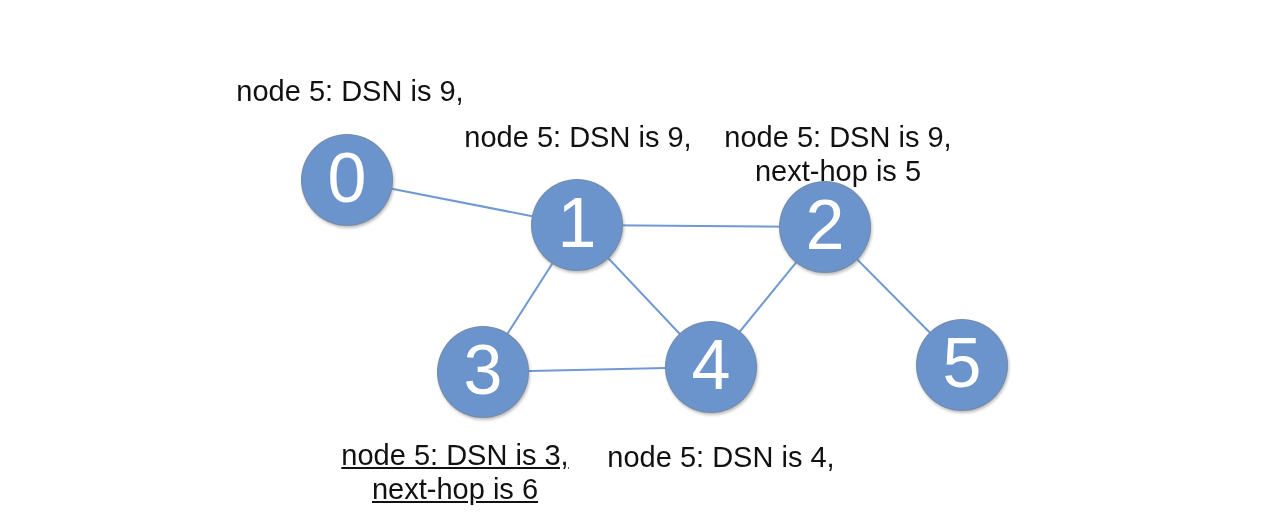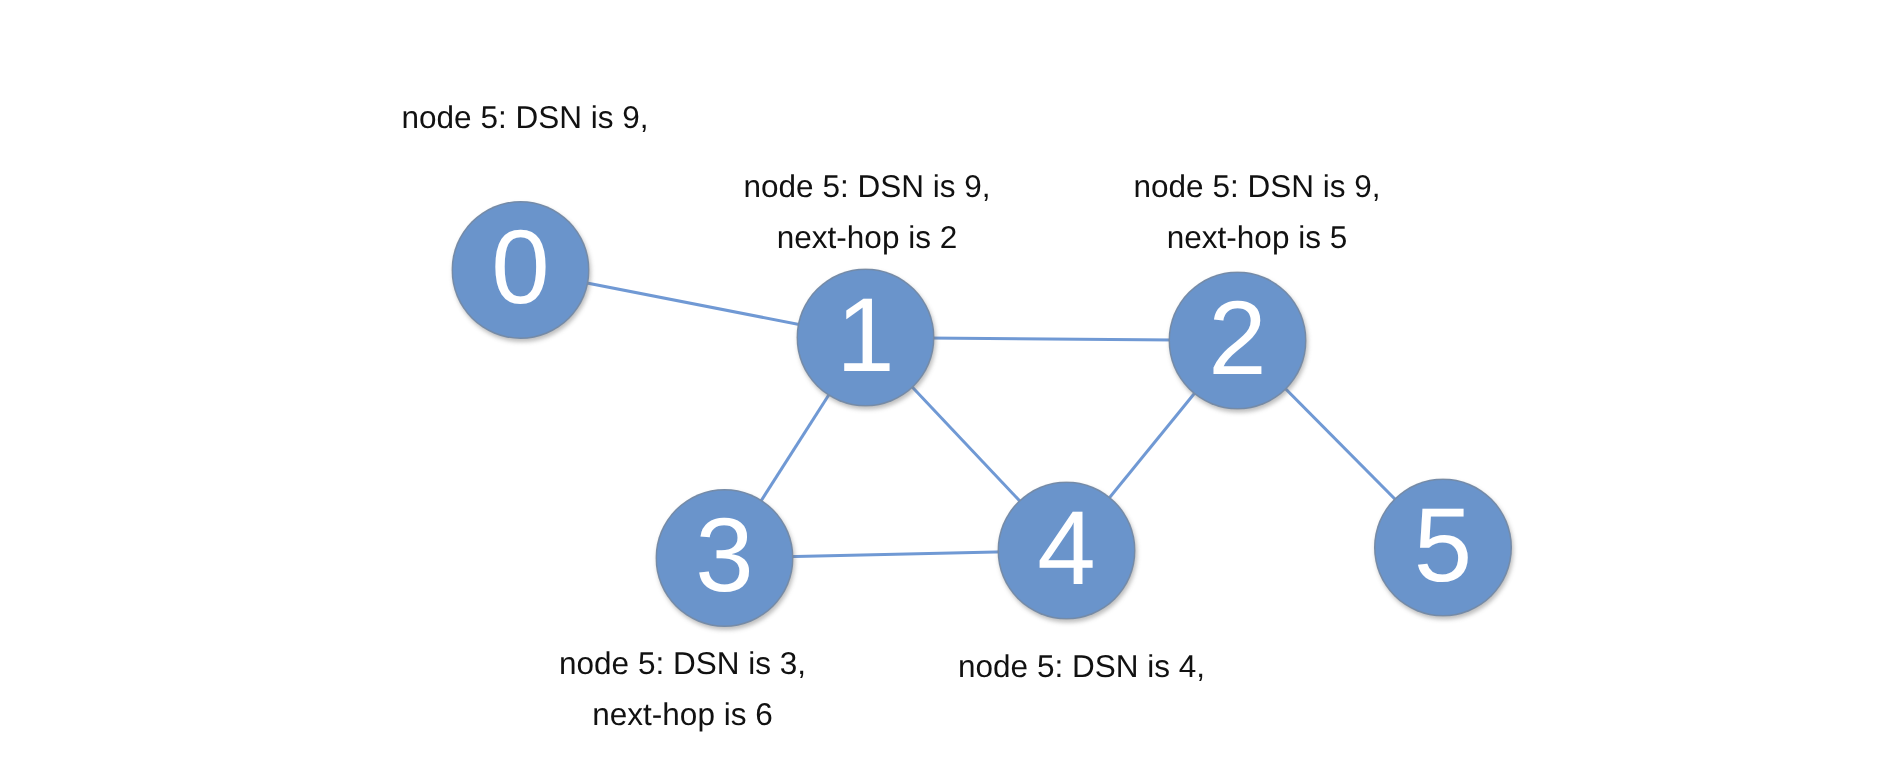--- a/index.html
+++ b/index.html
@@ -44,23 +44,24 @@
     font-size: 70px;
     font-weight: 400;
     line-height: 1;
     transform: translateY(-2px);
   }
   .annotation {
     position: absolute;
     transform: translateX(-50%);
     text-align: center;
     color: var(--ann-text, #111111);
-    font-size: 21px;
+    font-size: 29px;
     line-height: 34px;
     white-space: nowrap;
+    margin-top: 12px;
   }
 </style>
 </head>
 <body>
 
 <div class="canvas">
   <svg class="edges-layer" id="edges-layer" viewBox="0 0 1268 512">
       <line x1="347" y1="180" x2="577" y2="225"></line>
       <line x1="577" y1="225" x2="825" y2="227"></line>
       <line x1="577" y1="225" x2="483" y2="372"></line>
@@ -88,27 +89,26 @@
       <div class="node" style="left: 916px; top: 319px;">
         <span class="node-label">5</span>
       </div>
     </div>
   <div id="annotations-layer">
       <div class="annotation" style="left: 350px; top: 62px;">
         <div>node 5: DSN is 9,</div>
       </div>
       <div class="annotation" style="left: 578px; top: 108px;">
         <div>node 5: DSN is 9,</div>
-        <div>next-hop is 2</div>
       </div>
       <div class="annotation" style="left: 838px; top: 108px;">
         <div>node 5: DSN is 9,</div>
         <div>next-hop is 5</div>
       </div>
-      <div class="annotation" style="left: 455px; top: 426px;">
+      <div class="annotation" style="left: 455px; top: 426px; text-decoration: underline;">
         <div>node 5: DSN is 3,</div>
         <div>next-hop is 6</div>
       </div>
       <div class="annotation" style="left: 721px; top: 428px;">
         <div>node 5: DSN is 4,</div>
       </div>
     </div>
 </div>
 
 </body></html>

